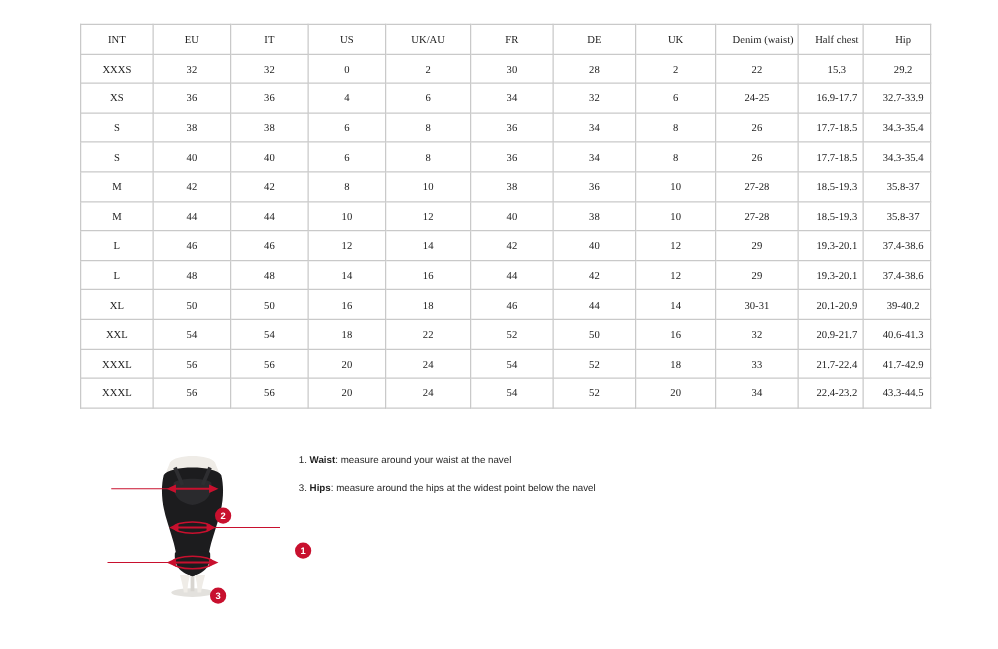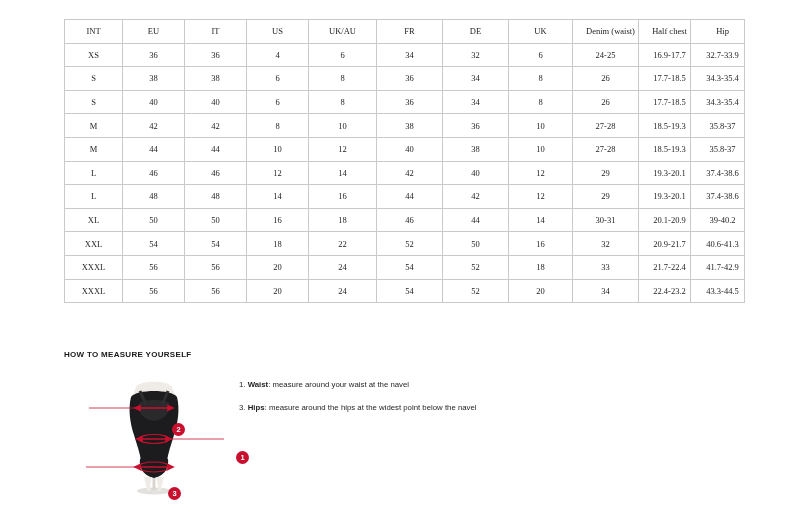--- a/index.html
+++ b/index.html
@@ -153,20 +153,33 @@
           <th>FR</th>
           <th>DE</th>
           <th>UK</th>
           <th class="left-pad">Denim (waist)</th>
           <th class="left-pad">Half chest</th>
           <th class="left-pad">Hip</th>
         </tr>
       </thead>
       <tbody>
         <tr>
+          <td>XXXS</td>
+          <td>32</td>
+          <td>32</td>
+          <td>0</td>
+          <td>2</td>
+          <td>30</td>
+          <td>28</td>
+          <td>2</td>
+          <td>22</td>
+          <td class="left-pad">15.3</td>
+          <td class="left-pad">29.2</td>
+        </tr>
+        <tr>
           <td>XS</td>
           <td>36</td>
           <td>36</td>
           <td>4</td>
           <td>6</td>
           <td>34</td>
           <td>32</td>
           <td>6</td>
           <td>24-25</td>
           <td class="left-pad">16.9-17.7</td>
@@ -300,21 +313,20 @@
           <td>20</td>
           <td>34</td>
           <td class="left-pad">22.4-23.2</td>
           <td class="left-pad">43.3-44.5</td>
         </tr>
       </tbody>
     </table>
   </div>
 
   <div class="howto">
-    <div class="howto-title">HOW TO MEASURE YOURSELF</div>
     <div class="howto-body">
 
       <div class="figure">
         <svg width="140" height="122" viewBox="0 0 140 122" xmlns="http://www.w3.org/2000/svg">
 
           <ellipse cx="70" cy="116" rx="17" ry="3.5" fill="#e3e1dd"></ellipse>
           <rect x="68.5" y="96" width="3" height="19" fill="#d8d5d0"></rect>
 
           <path d="M52 12 C56 5, 84 5, 88 12 L92 22 C94 28, 95 38, 93 48 L47 48 C45 38, 46 28, 48 22 Z" fill="#efece7"></path>
 

